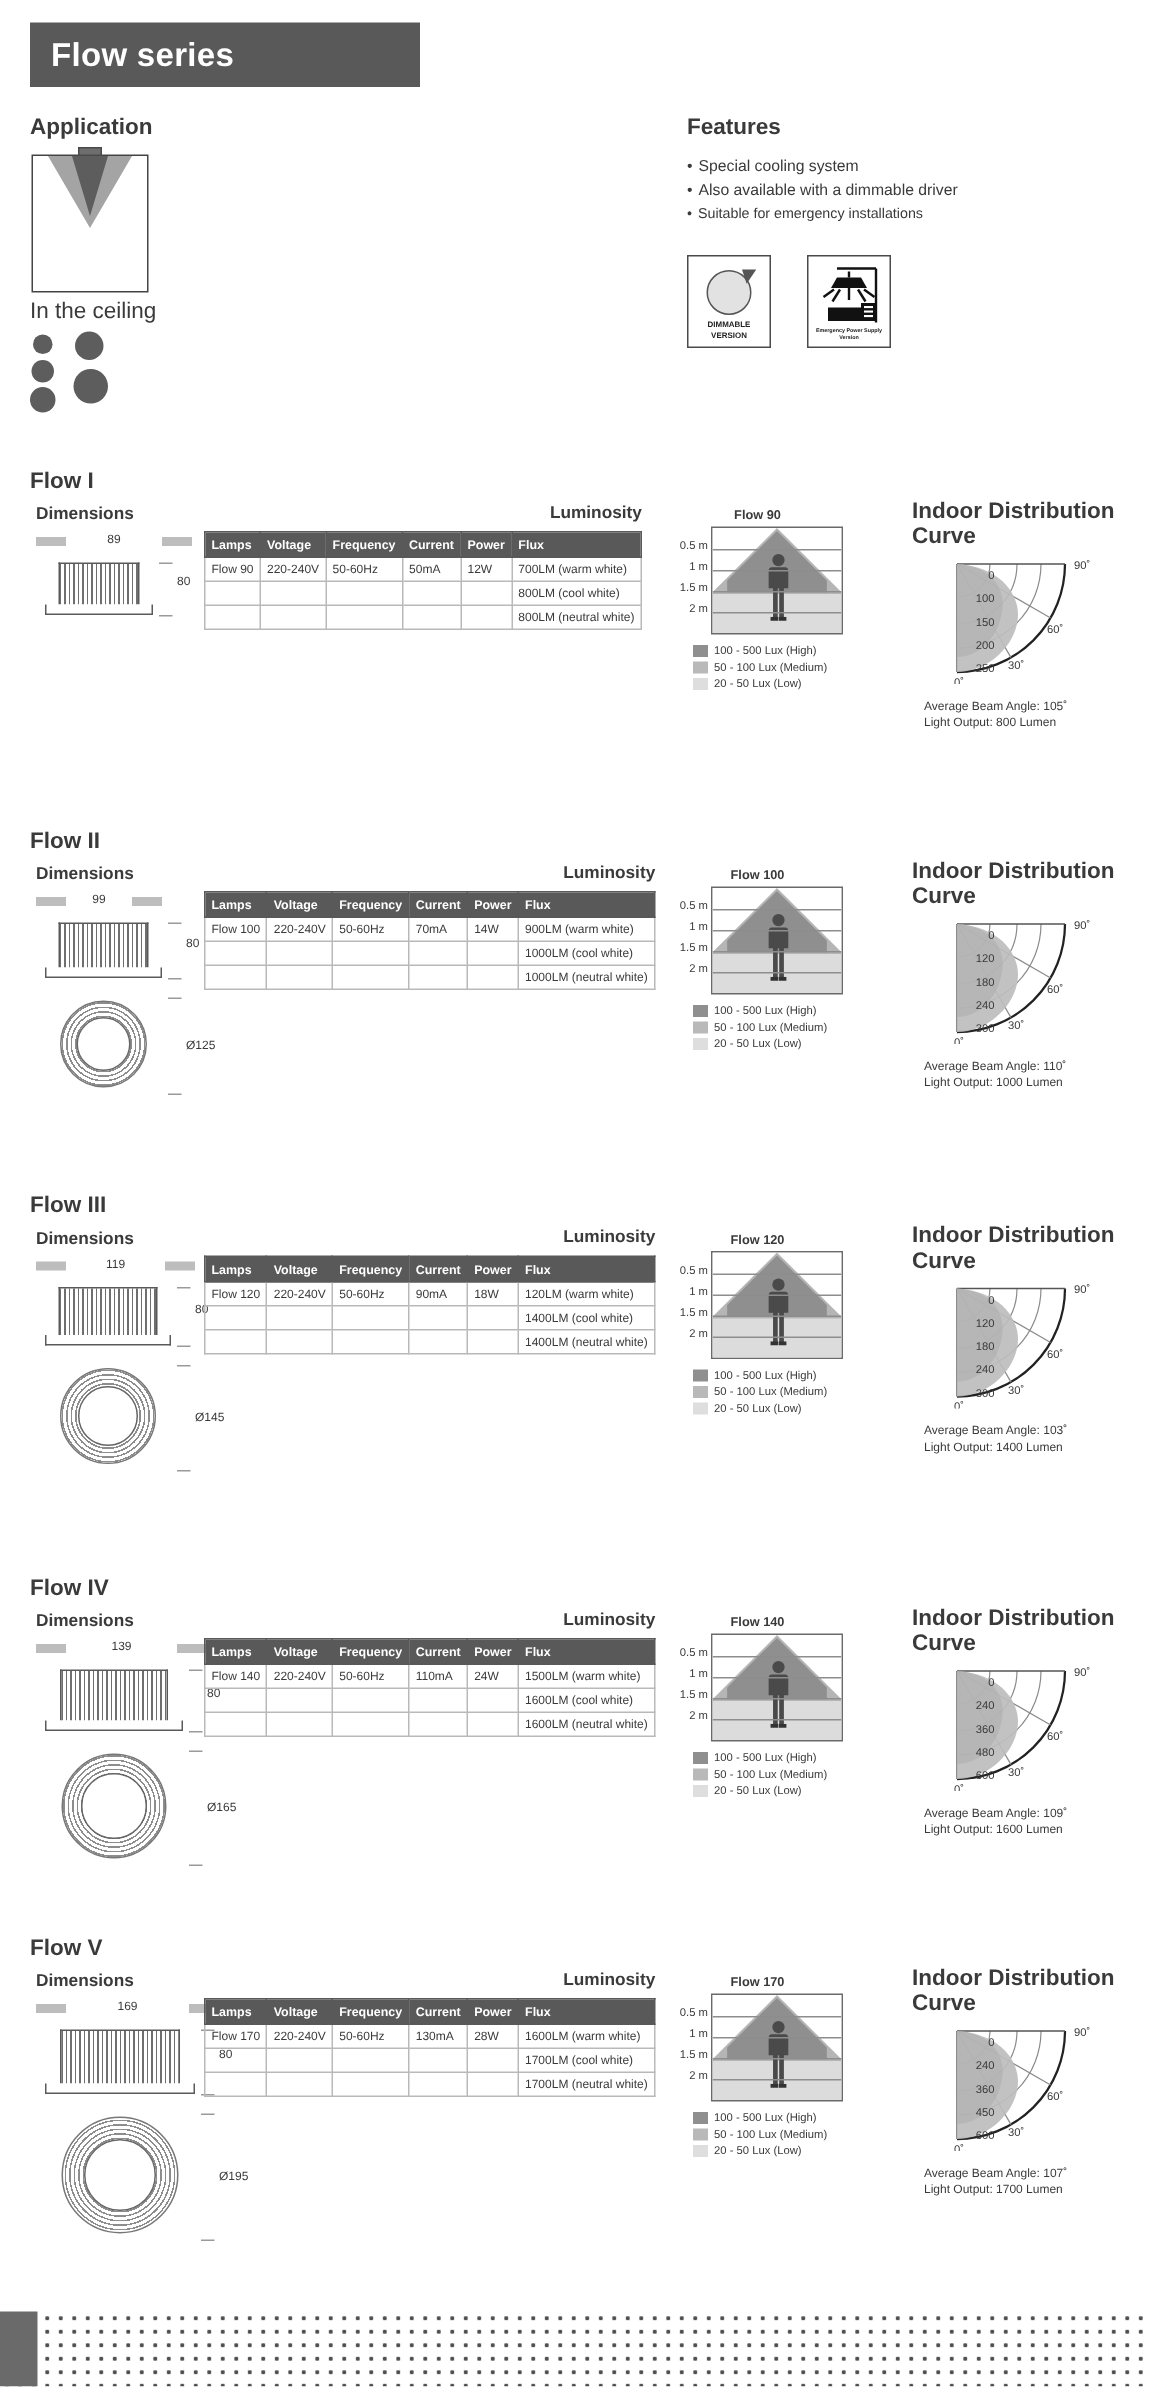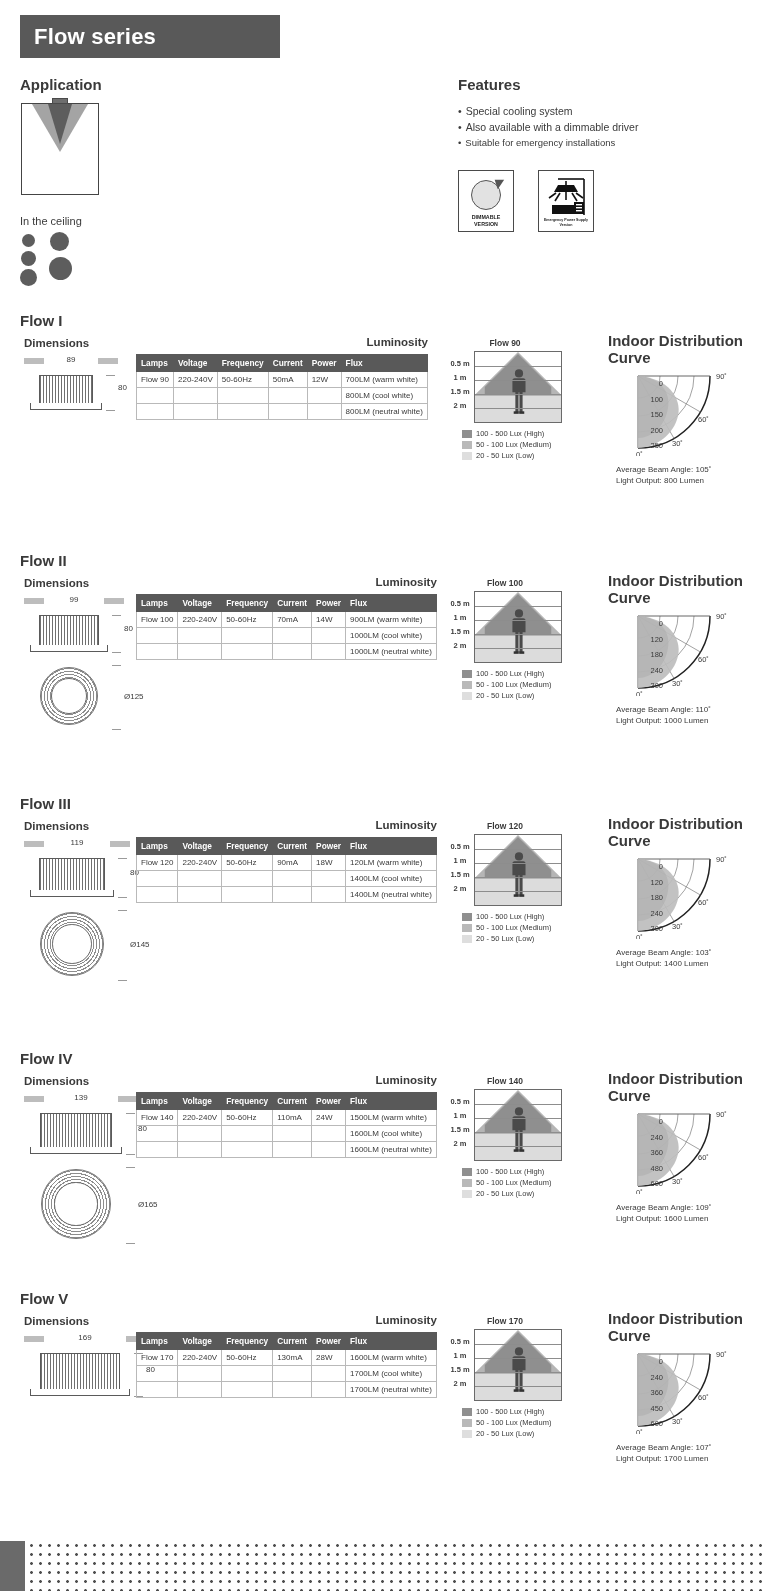--- a/index.html
+++ b/index.html
@@ -48,21 +48,21 @@
     border-right:28px solid transparent;
     border-top:48px solid rgba(90,90,90,.55);
   }
   .beam-core {
     position:absolute; left:50%; top:0; transform:translateX(-50%);
     width:0; height:0;
     border-left:12px solid transparent;
     border-right:12px solid transparent;
     border-top:40px solid rgba(70,70,70,.75);
   }
-  .ceiling-label { font-size:11px; margin-top:20px; color:#3a3a3a; }
+  .ceiling-label { font-size:15px; margin-top:4px; color:#3a3a3a; }
   .dots-group { position:relative; width:110px; height:52px; margin-top:5px; }
   .dots-group i { position:absolute; background:#5d5d5d; border-radius:50%; display:block; }
 
   
   #features { position:absolute; left:458px; top:76px; width:300px; }
   #features .h2 { margin-bottom:10px; }
   .feat-list { list-style:none; margin:0; padding:0; }
   .feat-list li { font-size:10.5px; line-height:16px; color:#3a3a3a; }
   .feat-list li::before { content:"\2022"; margin-right:4px; }
   .feat-list li.small { font-size:9.5px; }
@@ -132,21 +132,21 @@
   .lux-block { position:absolute; }
   .lux-title { font-size:8.5px; font-weight:bold; text-align:center; margin-bottom:3px; color:#3a3a3a; }
   .lux-room {
     position:relative; width:88px; height:72px; border:1px solid #6a6a6a;
     background:#ffffff; overflow:hidden; margin-left:26px;
   }
   .band { position:absolute; left:0; width:100%; }
   .b-low  { background:#dcdcdc; }
   .b-med  { background:#b5b5b5; }
   .cone   { position:absolute; left:0; top:0; width:100%; height:100%; }
-  .lux-rowlabel { position:absolute; font-size:7.5px; text-align:center; width:24px; color:#3a3a3a;font-weight:bold; }
+  .lux-rowlabel { position:absolute; font-size:7.5px; text-align:right; width:24px; color:#3a3a3a; }
   .hline { position:absolute; left:0; width:100%; height:1px; background:#8d8d8d; }
   .legend { margin-top:5px; margin-left:14px; }
   .legend div { display:flex; align-items:center; font-size:7.5px; color:#3a3a3a; line-height:11px; }
   .sw { width:10px; height:8px; margin-right:4px; display:inline-block; }
   .sw-high { background:#8f8f8f; }
   .sw-med  { background:#b9b9b9; }
   .sw-low  { background:#dedede; }
 
   
   .polar-block { position:absolute; width:160px; }
@@ -221,21 +221,21 @@
     </div>
   </div>
 </div>
 
 <div id="products-root">
     <div class="product" style="top: 312px;">
     <div class="p-title h2">Flow I</div>
 
     <div class="dims-col">
       <div class="h3 dims-head">Dimensions</div>
-      <div class="dim-top" style="width:94px">
+      <div class="dim-top" style="width:104px">
         <span class="dim-tab" style="left:0"></span>
         <span class="dim-tab" style="right:0"></span>
         <span class="dim-num" style="left:50%;transform:translateX(-50%)">89</span>
       </div>
 
       <div class="side-view" style="height:44px; width:112px">
         <span class="side-body" style="left:15px; top:4px; width:54px; height:28px;"></span>
         <span class="side-flange" style="left:6px; top:32px; width:72px; height:7px;"></span>
         <span class="tick" style="left:82px; top:4px;"></span>
         <span class="tick" style="left:82px; top:39px;"></span>
@@ -369,21 +369,21 @@
           <span>Light Output: </span><span>800 Lumen</span>
         </div>
       </div>
     </div>
   </div>
     <div class="product" style="top: 552px;">
     <div class="p-title h2">Flow II</div>
 
     <div class="dims-col">
       <div class="h3 dims-head">Dimensions</div>
-      <div class="dim-top" style="width:100px">
+      <div class="dim-top" style="width:84px">
         <span class="dim-tab" style="left:0"></span>
         <span class="dim-tab" style="right:0"></span>
         <span class="dim-num" style="left:50%;transform:translateX(-50%)">99</span>
       </div>
 
       <div class="side-view" style="height:46px; width:118px">
         <span class="side-body" style="left:15px; top:4px; width:60px; height:30px;"></span>
         <span class="side-flange" style="left:6px; top:34px; width:78px; height:7px;"></span>
         <span class="tick" style="left:88px; top:4px;"></span>
         <span class="tick" style="left:88px; top:41px;"></span>
@@ -848,20 +848,27 @@
       </div>
 
       <div class="side-view" style="height:52px; width:140px">
         <span class="side-body" style="left:16px; top:4px; width:80px; height:36px;"></span>
         <span class="side-flange" style="left:6px; top:40px; width:100px; height:7px;"></span>
         <span class="tick" style="left:110px; top:4px;"></span>
         <span class="tick" style="left:110px; top:47px;"></span>
         <span class="side-dim" style="left:122px; top:16px;">80</span>
       </div>
 
+      <div class="top-view" style="height:92px; width:140px; margin-top:6px;">
+        <span class="ring-outer" style="left:17px; top:4px; width:78px; height:78px;"></span>
+        <span class="ring-inner" style="left:31.82px; top:18.82px; width:48.36px; height:48.36px;"></span>
+        <span class="tick" style="left:110px; top:2px;"></span>
+        <span class="tick" style="left:110px; top:86px;"></span>
+        <span class="dia-label" style="left:122px; top:39px;">Ø195</span>
+      </div>
     </div>
 
     <div class="lum-col">
       <div class="h3 lum-head">Luminosity</div>
       <table class="lum">
         <thead>
             <tr>
               <th>Lamps</th>
               <th>Voltage</th>
               <th>Frequency</th>

